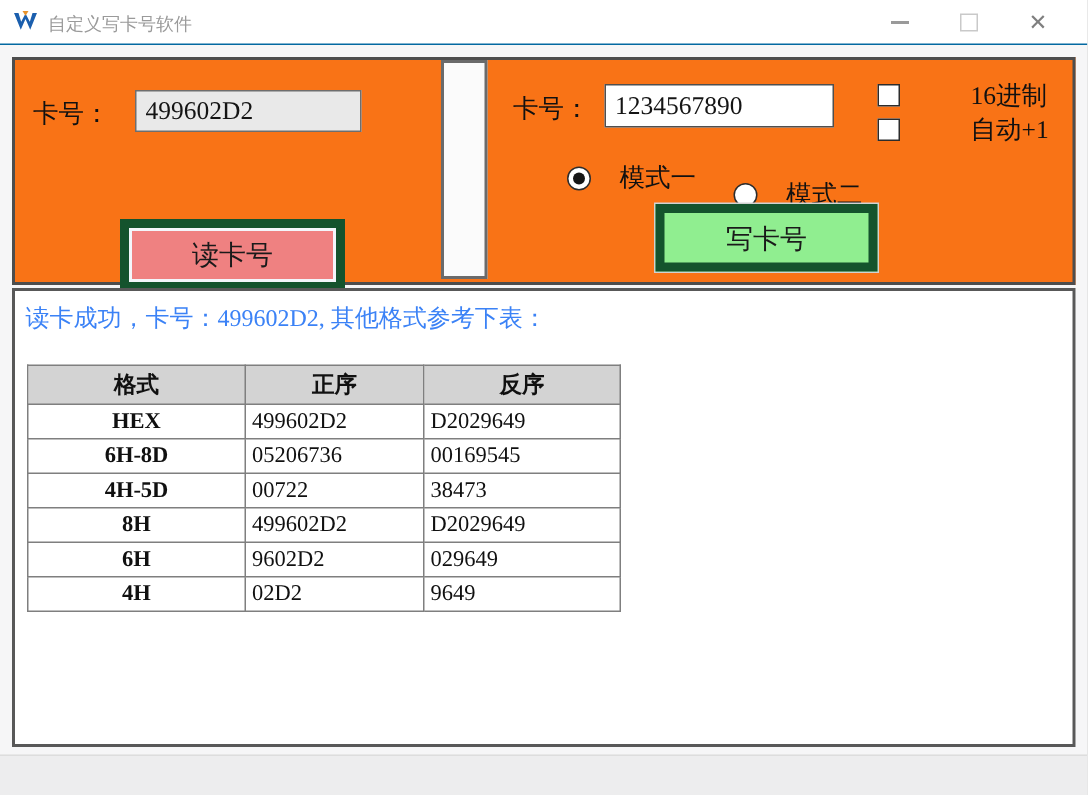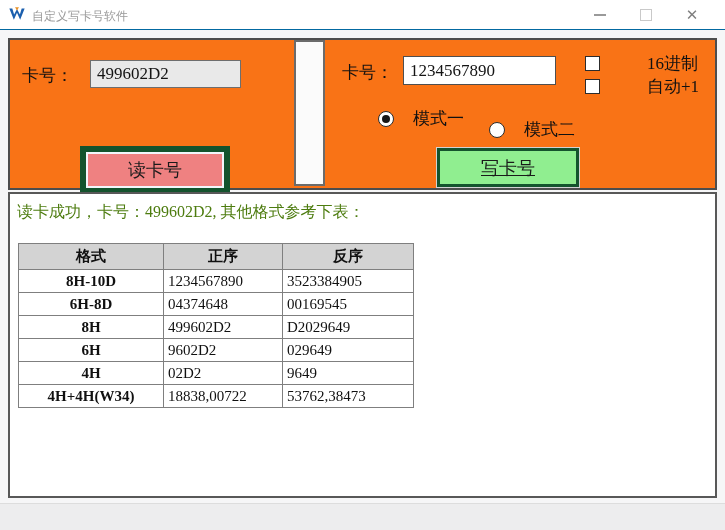--- a/index.html
+++ b/index.html
@@ -30,34 +30,34 @@
             border:1px solid #6e6e6e;font-size:17px;color:#141414;padding:0 0 0 6px;
             font-family:"Liberation Serif","DejaVu Serif",serif;}
   .rw-field{position:absolute;left:393px;top:16px;width:145px;height:27px;background:#ffffff;
             border:1px solid #4f4f4f;font-size:17px;color:#141414;padding:0 0 0 6px;
             font-family:"Liberation Serif","DejaVu Serif",serif;}
   
   .btn{position:absolute;display:flex;align-items:center;justify-content:center;
        font-size:18px;color:#1a1a1a;cursor:pointer;}
   .btn-read{left:70px;top:106px;width:138px;height:36px;background:#ef8181;
             border:6px solid #14532d;box-shadow:inset 0 0 0 2px #f3f6fb;}
-  .btn-write{left:427px;top:108px;width:136px;height:33px;background:#90ee90;
-             border:3px solid #14532d;box-shadow:0 0 0 1px #d2d2d2;text-decoration:underline;}
+  .btn-write{left:427px;top:96px;width:136px;height:33px;background:#90ee90;
+             border:6px solid #14532d;box-shadow:0 0 0 1px #d2d2d2;}
   
   .chk-row{position:absolute;display:flex;align-items:center;cursor:pointer;gap:40px;}
   .chk-box{width:13px;height:13px;border:1px solid #2c2c2c;background:#fff;}
   .chk-label{margin-left:7px;font-size:17px;color:#111;}
   .radio-row{position:absolute;display:flex;align-items:center;cursor:pointer;}
   .radio-circle{position:relative;width:14px;height:14px;border:1px solid #2c2c2c;
                 border-radius:50%;background:#fff;}
   .radio-circle.on::after{content:"";position:absolute;left:3px;top:3px;width:8px;height:8px;
                 border-radius:50%;background:#161616;}
   .radio-label{margin-left:19px;font-size:17px;color:#111;}
   
-  .status-text{position:absolute;left:7px;top:8px;font-size:16px;color:#4d7c0f;}
+  .status-text{position:absolute;left:7px;top:8px;font-size:16px;color:#3b82f6;}
   table.fmt{position:absolute;left:8px;top:49px;border-collapse:collapse;table-layout:fixed;
             font-size:15px;color:#101010;}
   table.fmt th,table.fmt td{border:1px solid #7f7f7f;height:22px;overflow:hidden;white-space:nowrap;}
   table.fmt th{background:#d3d3d3;font-weight:bold;text-align:center;height:23px;}
   table.fmt td:first-child{font-weight:bold;text-align:center;}
   table.fmt td{padding:0 4px;text-align:left;}
   .col-fmt{width:145px;}  .col-fwd{width:119px;}  .col-rev{width:131px;}
   
   .footer{position:absolute;left:0;top:503px;width:725px;height:27px;background:#ededee;
           border-top:1px solid #dddddd;}
@@ -125,47 +125,47 @@
         </colgroup>
       <thead>
           <tr>
             <th>格式</th>
             <th>正序</th>
             <th>反序</th>
           </tr>
         </thead>
       <tbody>
           <tr>
-            <td>8H-10D</td>
-            <td>1234567890</td>
-            <td>3523384905</td>
+            <td>HEX</td>
+            <td>499602D2</td>
+            <td>D2029649</td>
           </tr>
           <tr>
             <td>6H-8D</td>
-            <td>04374648</td>
+            <td>05206736</td>
             <td>00169545</td>
+          </tr>
+          <tr>
+            <td>4H-5D</td>
+            <td>00722</td>
+            <td>38473</td>
           </tr>
           <tr>
             <td>8H</td>
             <td>499602D2</td>
             <td>D2029649</td>
           </tr>
           <tr>
             <td>6H</td>
             <td>9602D2</td>
             <td>029649</td>
           </tr>
           <tr>
             <td>4H</td>
             <td>02D2</td>
             <td>9649</td>
           </tr>
-          <tr>
-            <td>4H+4H(W34)</td>
-            <td>18838,00722</td>
-            <td>53762,38473</td>
-          </tr>
         </tbody>
     </table>
   </div>
 
   <div class="footer"></div>
 </div>
 
 </body></html>

